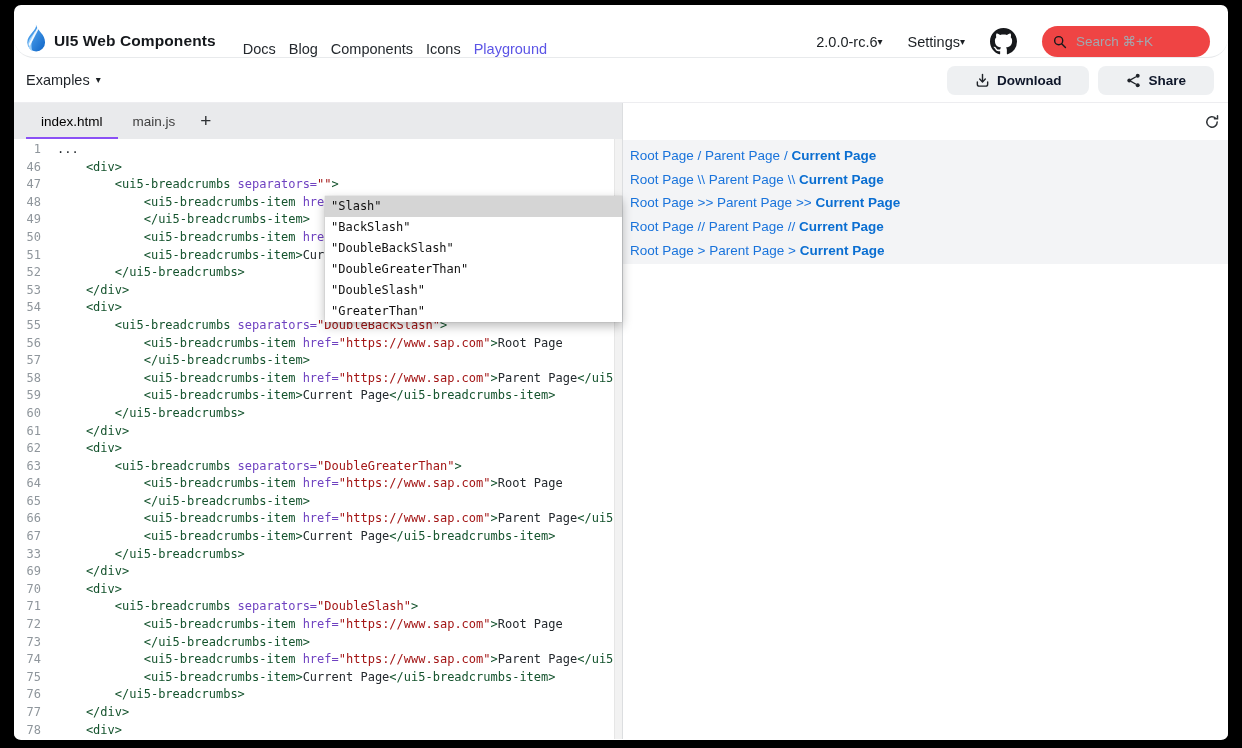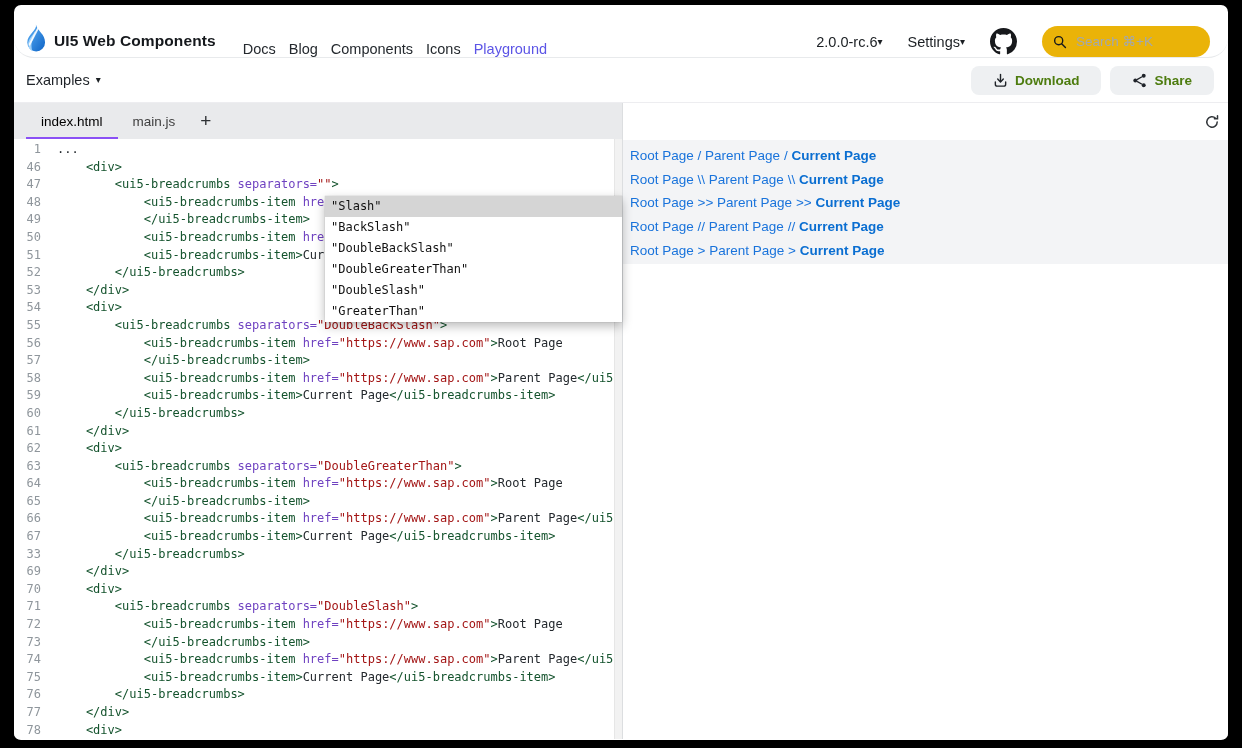--- a/index.html
+++ b/index.html
@@ -10,29 +10,29 @@
   .hdr{height:53px;display:flex;align-items:flex-end;padding:0 18px 0 10px;border-bottom:1px solid #e8eaec;box-sizing:border-box;background:#fff;border-radius:20px;}
   .brand{display:flex;align-items:center;gap:8px;}
   .brand-title{font-size:15.5px;font-weight:700;color:#15181c;letter-spacing:.1px;}
   .nav{display:flex;gap:13px;margin-left:27px;}
   .nav a{font-size:14.5px;color:#24292e;text-decoration:none;cursor:pointer;}
   .nav a.active{color:#5C55E6;}
   .hdr-right{margin-left:auto;display:flex;align-items:center;gap:25px;}
   .menu-lbl{font-size:14.5px;color:#1b1f23;display:flex;align-items:center;cursor:pointer;}
   .caret{font-size:10px;color:#1b1f23;line-height:1;}
   .gh{width:27px;height:27px;display:block;}
-  .search{width:168px;height:31px;background:#eab308;border-radius:16px;display:flex;align-items:center;padding:0 11px;gap:7px;box-sizing:border-box;}
+  .search{width:168px;height:31px;background:#ef4444;border-radius:16px;display:flex;align-items:center;padding:0 11px;gap:7px;box-sizing:border-box;}
   .search input{border:none;outline:none;background:transparent;font-size:13.5px;color:#333;width:120px;font-family:"Liberation Sans",sans-serif;}
   .search input::placeholder{color:#a2a8af;}
 
   
   .tbar{height:45px;display:flex;align-items:center;padding:0 14px 0 12px;border-bottom:1px solid #ededf0;box-sizing:border-box;background:#fff;}
   .examples{font-size:14.5px;color:#1f2328;display:flex;align-items:center;gap:6px;cursor:pointer;}
   .tbar-right{margin-left:auto;display:flex;gap:9px;}
-  .btn{display:flex;align-items:center;gap:7px;background:#eef0f2;border:none;border-radius:8px;padding:7px 22px;font-size:13.5px;font-weight:600;color:#4d7c0f;font-family:"Liberation Sans",sans-serif;cursor:pointer;}
+  .btn{display:flex;align-items:center;gap:7px;background:#eef0f2;border:none;border-radius:8px;padding:7px 28px;font-size:13.5px;font-weight:600;color:#0f172a;font-family:"Liberation Sans",sans-serif;cursor:pointer;}
 
   
   .main{display:flex;height:636px;}
   .editor{width:608px;position:relative;background:#fff;border-right:1px solid #dcdee0;box-sizing:content-box;flex:none;}
   .tabbar{height:36px;background:#e9eaec;display:flex;align-items:stretch;padding-left:12px;}
   .tab{display:flex;align-items:center;padding:0 15px;font-size:13.5px;color:#404040;cursor:pointer;position:relative;}
   .tab.active{color:#000000;}
   .tab.active::after{content:"";position:absolute;left:0;right:0;bottom:0;height:2.5px;background:#8a50f5;}
   .tab-add{display:flex;align-items:center;padding:0 10px;font-size:19px;color:#2e3134;cursor:pointer;}
   .codearea{position:relative;height:600px;overflow:hidden;padding-top:2px;font-family:"DejaVu Sans Mono","Liberation Mono",monospace;font-size:12px;}

